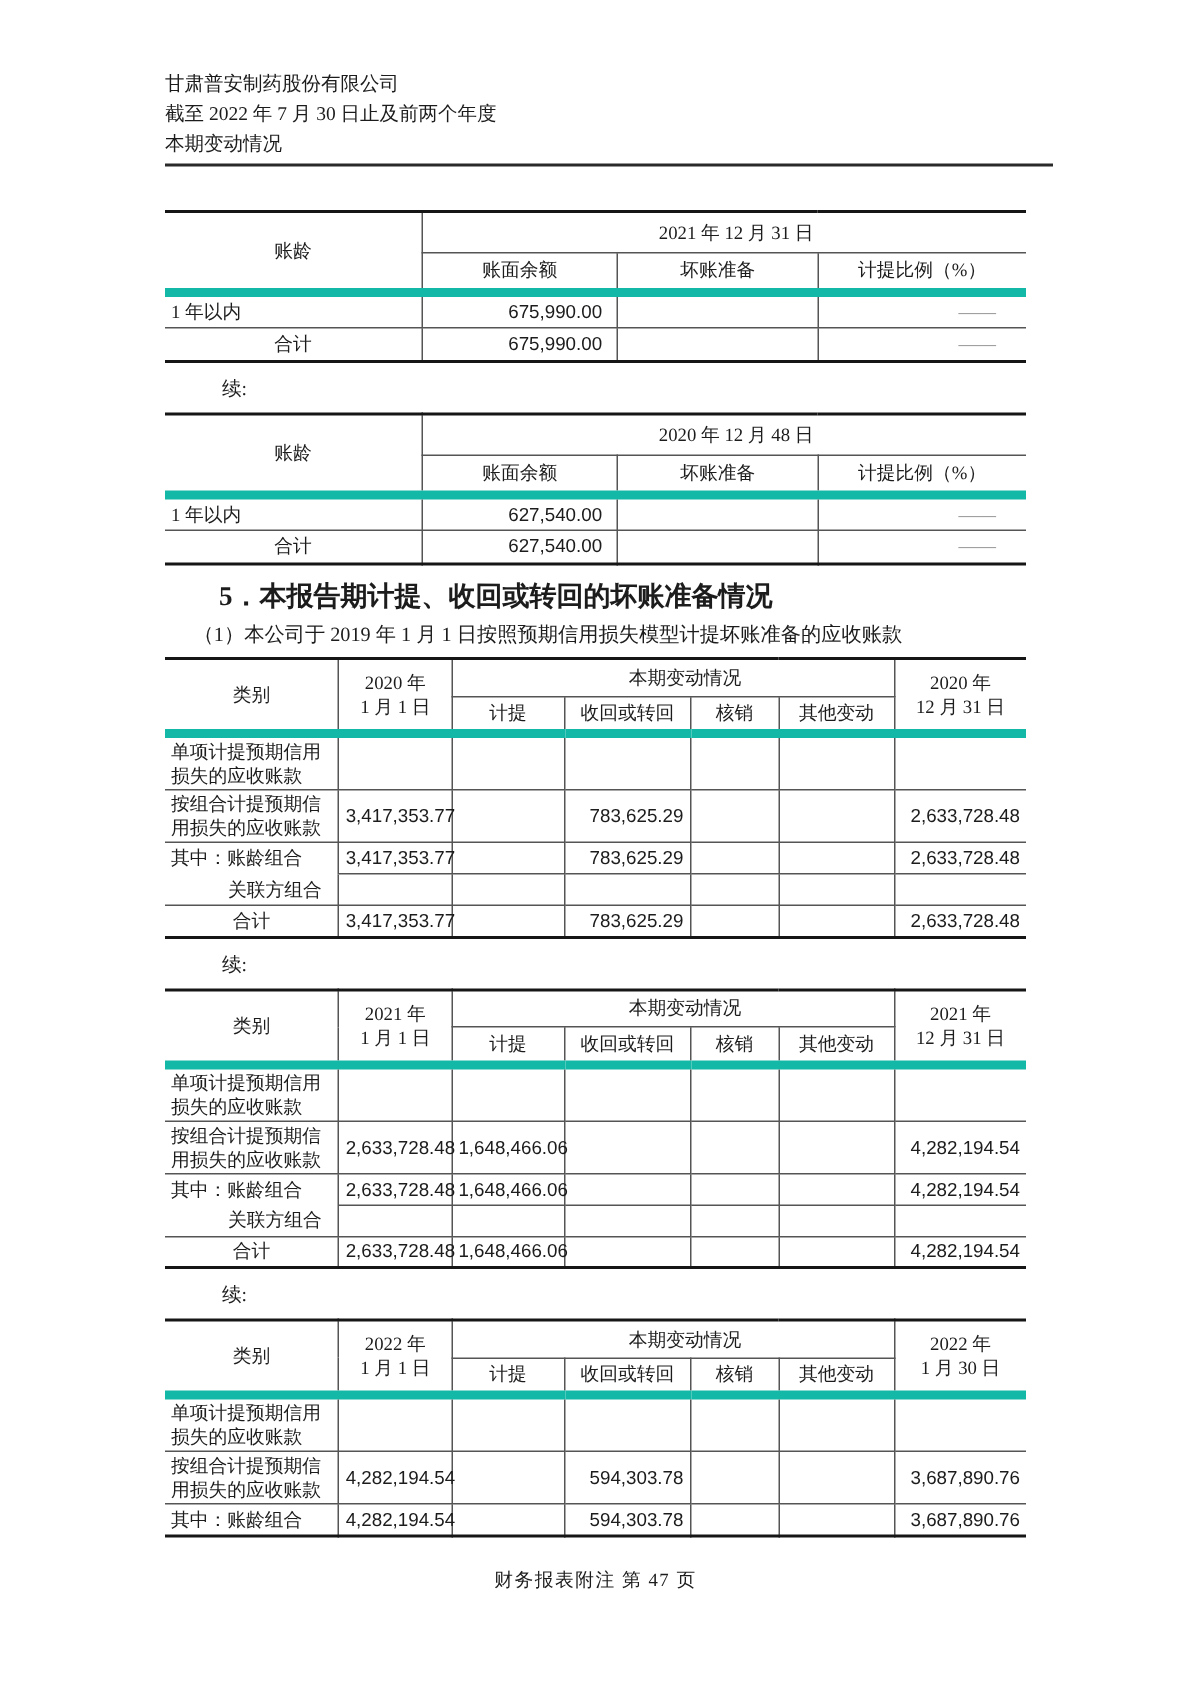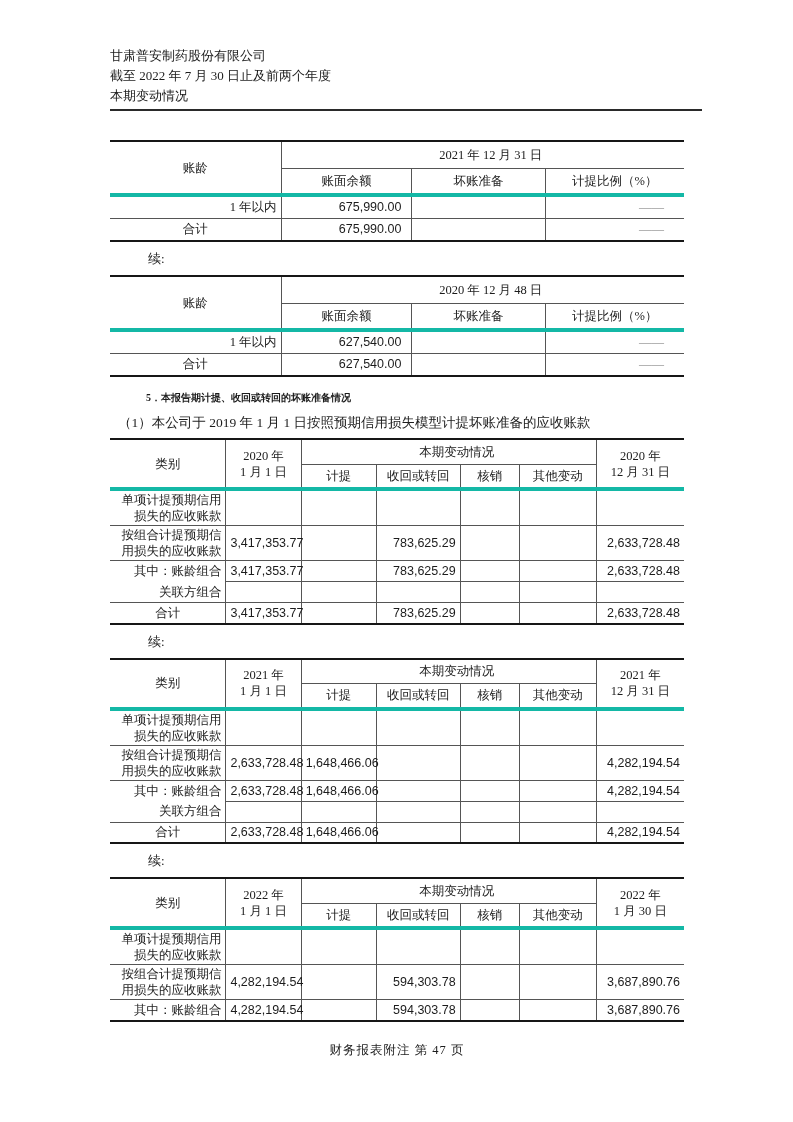--- a/index.html
+++ b/index.html
@@ -6,45 +6,45 @@
   body{
     width:793px;height:1122px;background:#ffffff;overflow:hidden;
     font-family:"Liberation Serif","DejaVu Serif",serif;
     color:#1c1c1c;font-size:13px;
   }
   .page{position:relative;width:628px;height:1122px;background:#fff;}
   .content{position:absolute;left:110px;top:0;width:574px;}
   .doc-header{padding-top:46px;line-height:20px;font-size:13px;}
   .header-rule{margin-top:3px;width:592px;border-top:2px solid #2a2a2a;height:0;}
   .cont-label{margin:8px 0 7px 38px;font-size:13px;height:18px;}
-  .section-heading{margin:11px 0 0 36px;font-weight:bold;font-size:10px;line-height:19px;}
-  .section-sub{margin:6px 0 0 8px;font-size:13.5px;line-height:19px;}
+  .section-heading{margin:11px 0 0 36px;font-weight:bold;font-size:18px;line-height:19px;}
+  .section-sub{margin:6px 0 0 19px;font-size:13.5px;line-height:19px;}
   .tbl-wrap{width:574px;}
   .mt-a0{margin-top:29px;}
   .mt-tbl{margin-top:4px;}
   .mt-mv0{margin-top:6px;}
 
   table.tbl{
     border-collapse:collapse;width:574px;table-layout:fixed;
     border-top:2px solid #161616;border-bottom:2px solid #161616;
   }
   .tbl th,.tbl td{
     border:1px solid #555;font-weight:normal;font-size:12.5px;
     padding:1px 4px;line-height:16px;vertical-align:middle;
   }
   .tbl th:first-child,.tbl td:first-child{border-left:none;}
   .tbl th:last-child,.tbl td:last-child{border-right:none;}
-  .tbl thead th{border-bottom:4px solid #14b8a6;text-align:center;}
+  .tbl thead th{border-bottom:6px solid #14b8a6;text-align:center;}
   .tbl thead th.grp{border-bottom-width:1px;border-bottom-color:#555;padding-left:20px;}
   .aging thead tr{height:27px;}
   .aging tbody tr{height:23px;}
   .mv thead tr{height:25px;}
   .mv tbody tr{height:21px;}
   .dt{line-height:18px;}
-  .lbl{text-align:right;padding-left:6px;}
+  .lbl{text-align:left;padding-left:6px;}
   .lbl.ctr{text-align:center;padding-left:4px;margin-top:36px;}
   .lbl.ind{padding-left:42px;}
   .lbl.bbh{border-bottom-style:hidden;}
   .num{
     text-align:right;padding-right:8px;
     font-family:"Liberation Sans","DejaVu Sans",sans-serif;font-size:12px;
   }
   .aging .num{padding-right:10px;}
   .num.dash{
     font-family:"Liberation Serif","DejaVu Serif",serif;

